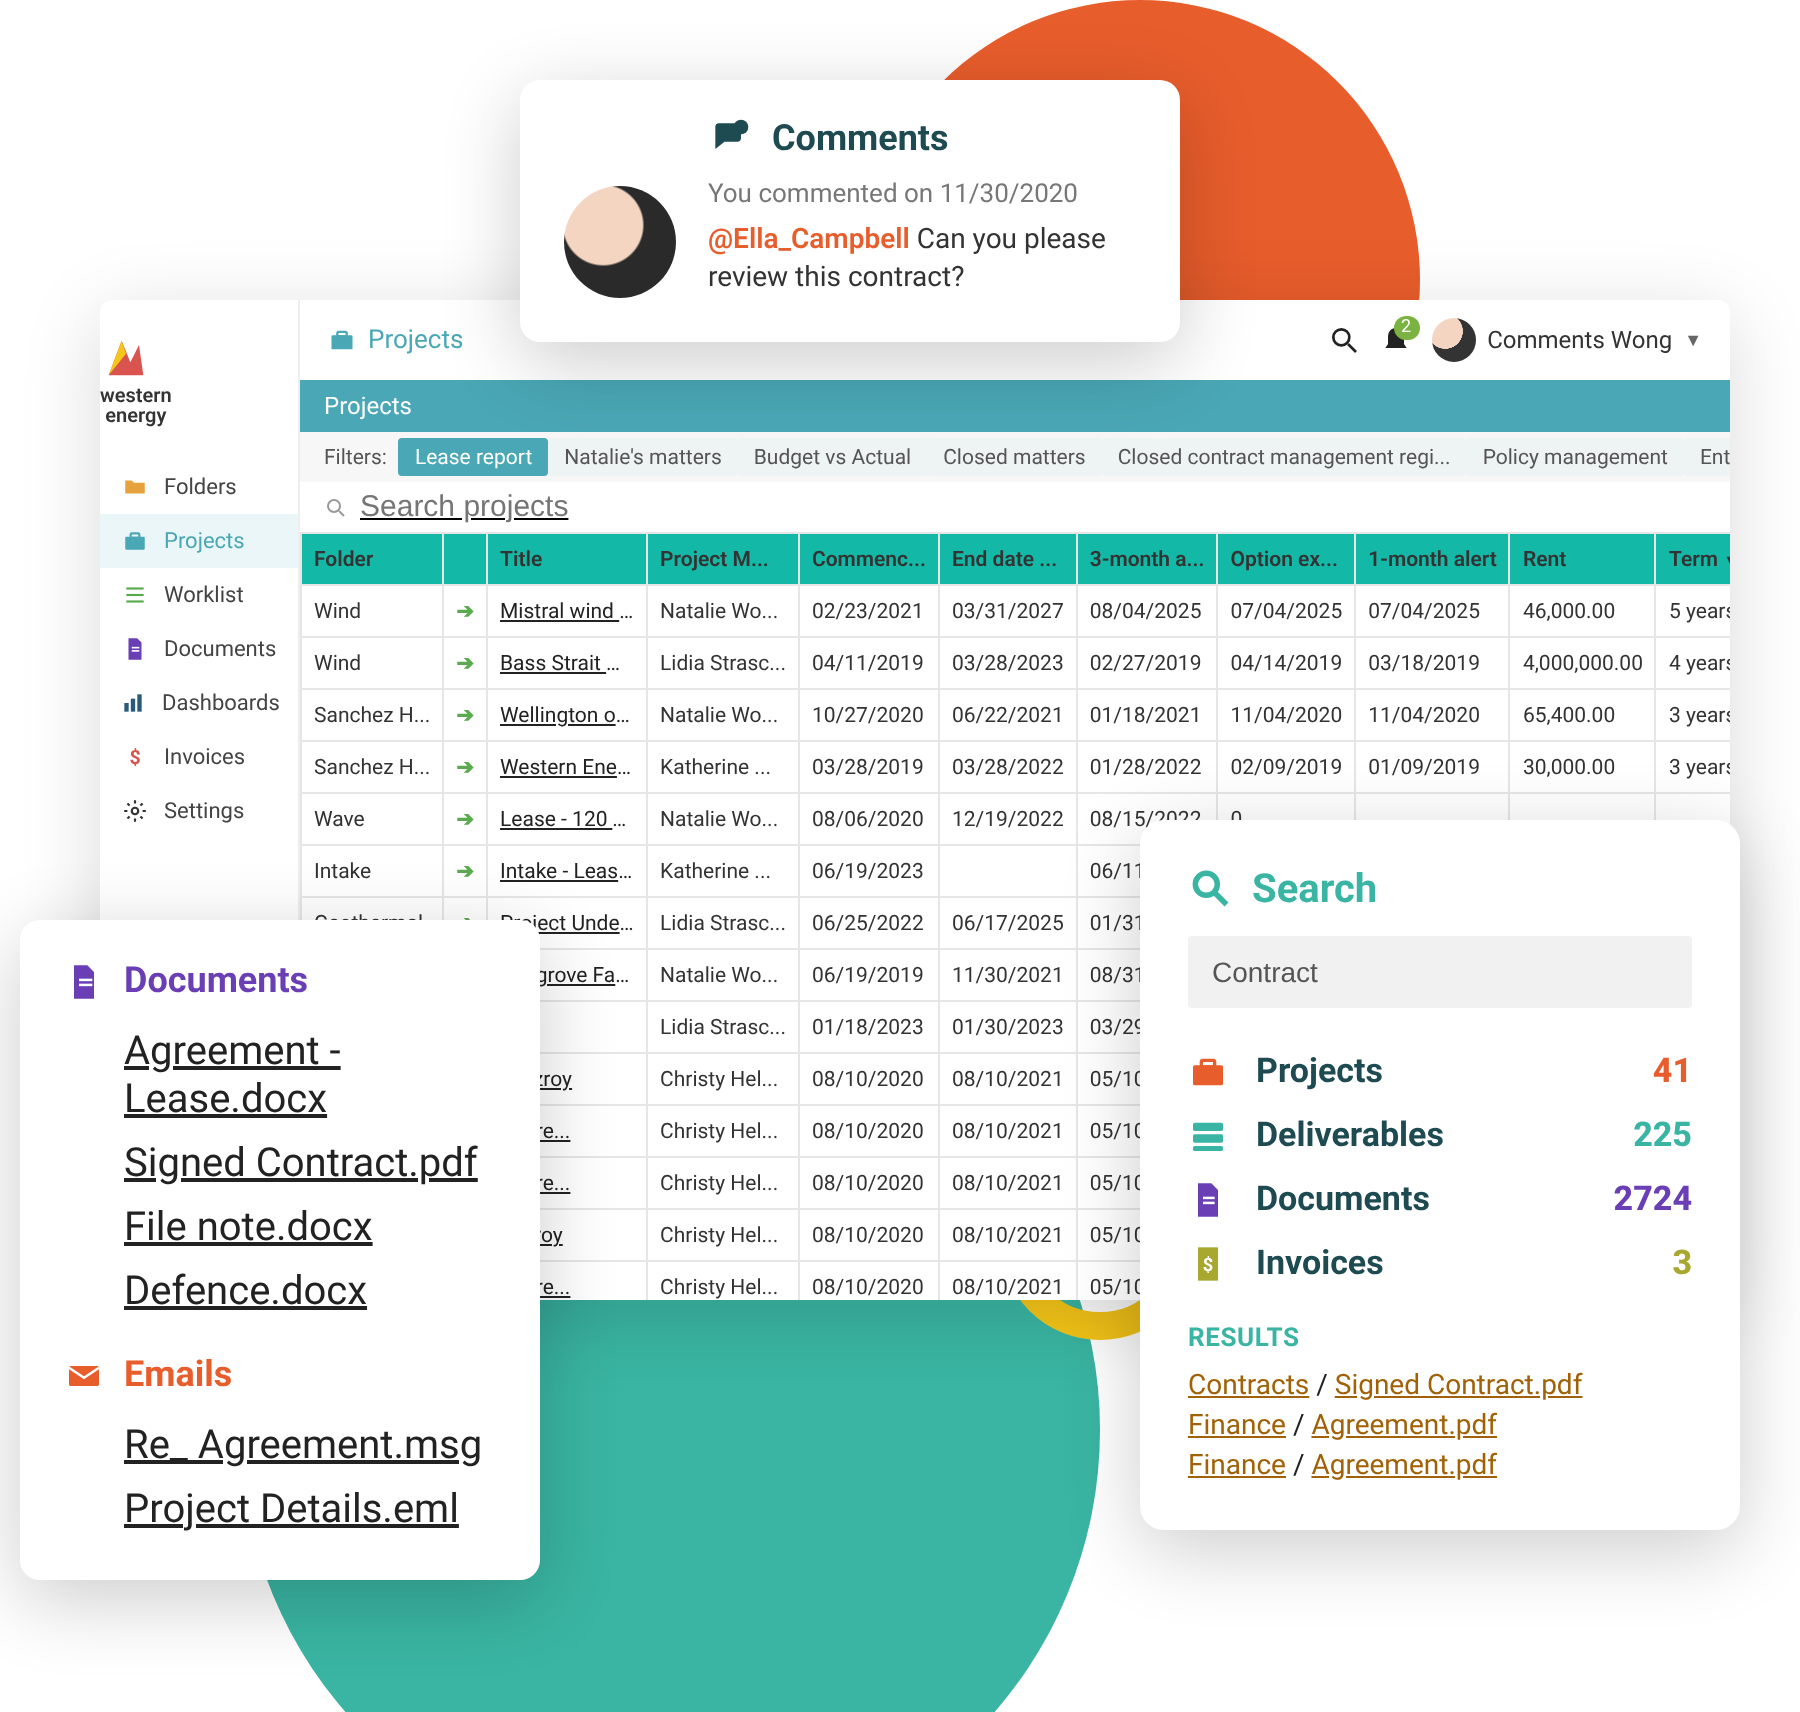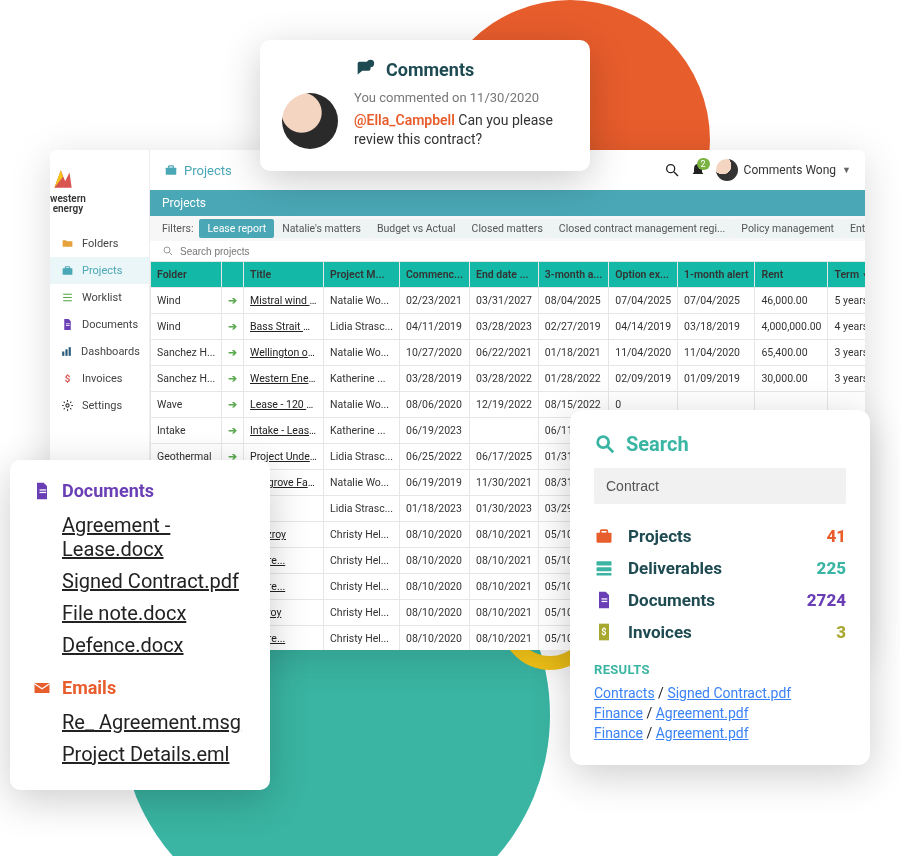--- a/index.html
+++ b/index.html
@@ -71,21 +71,21 @@
   .search-input { width: 100%; background: #f1f1f1; border: none; padding: 10px 12px; font-size: 14px; color: #555; border-radius: 2px; margin-bottom: 16px; }
   .stat { display: flex; align-items: center; gap: 12px; padding: 6px 0; font-size: 17px; font-weight: 700; color: #1e4a52; }
   .stat .ico { width: 22px; text-align: center; }
   .stat .num { margin-left: auto; font-weight: 800; }
   .num-orange { color: #e85d2c; }
   .num-teal { color: #3ab5a3; }
   .num-purple { color: #6a3fb5; }
   .num-olive { color: #a8a830; }
   .results-h { color: #3ab5a3; font-weight: 700; font-size: 13px; margin: 14px 0 6px; letter-spacing: .3px; }
   .result { font-size: 14px; color: #222; padding: 2px 0; }
-  .result a { text-decoration: underline; color: #3b82f6; }
+  .result a { text-decoration: underline; color: #a16207; }
 
   
   svg { display: block; }
 </style>
 </head>
 <body>
 
 <div class="circle circle-orange"></div>
 <div class="circle circle-teal"></div>
 <div class="circle circle-yellow"></div>
@@ -199,21 +199,21 @@
     <div class="filters">
       <span>Filters:</span>
       <span id="chips"><span class="chip sel">Lease report</span><span class="chip">Natalie's matters</span><span class="chip">Budget vs Actual</span><span class="chip">Closed matters</span><span class="chip">Closed contract management regi...</span><span class="chip">Policy management</span><span class="chip">Entity management</span></span>
     </div>
 
     <div class="searchrow">
       <svg width="12" height="12" viewBox="0 0 24 24">
           <circle cx="10" cy="10" r="6" fill="none" stroke="#999" stroke-width="2"></circle>
           <line x1="15" y1="15" x2="20" y2="20" stroke="#999" stroke-width="2"></line>
         </svg>
-      <input type="text" style="border: none; outline: none; background: transparent; font-size: 10px; flex: 1 1 0%;" placeholder="Search projects">
+      <input type="text" style="border: none; outline: none; background: transparent; font-size: 15px; flex: 1 1 0%; text-decoration: underline;" placeholder="Search projects">
     </div>
 
     <div class="grid">
       <table id="tbl">
           <thead>
             <tr>
               <th>Folder</th>
               <th></th>
               <th>Title</th>
               <th>Project M...</th>

